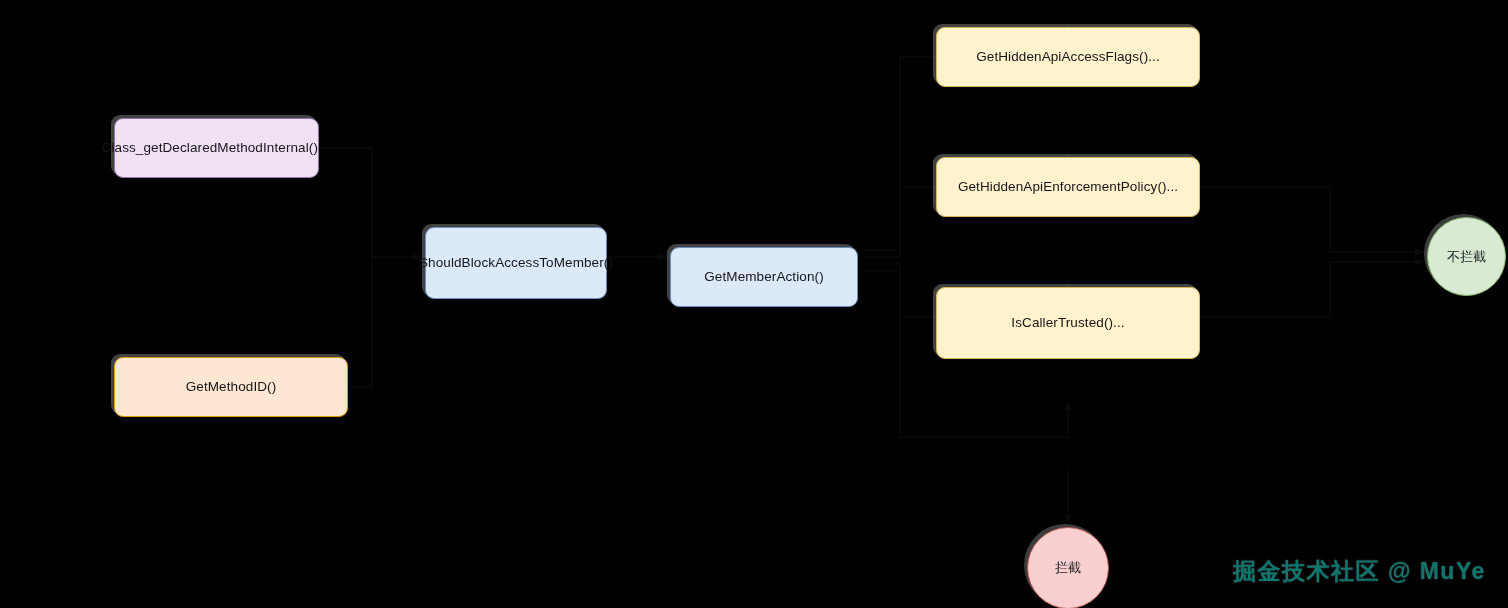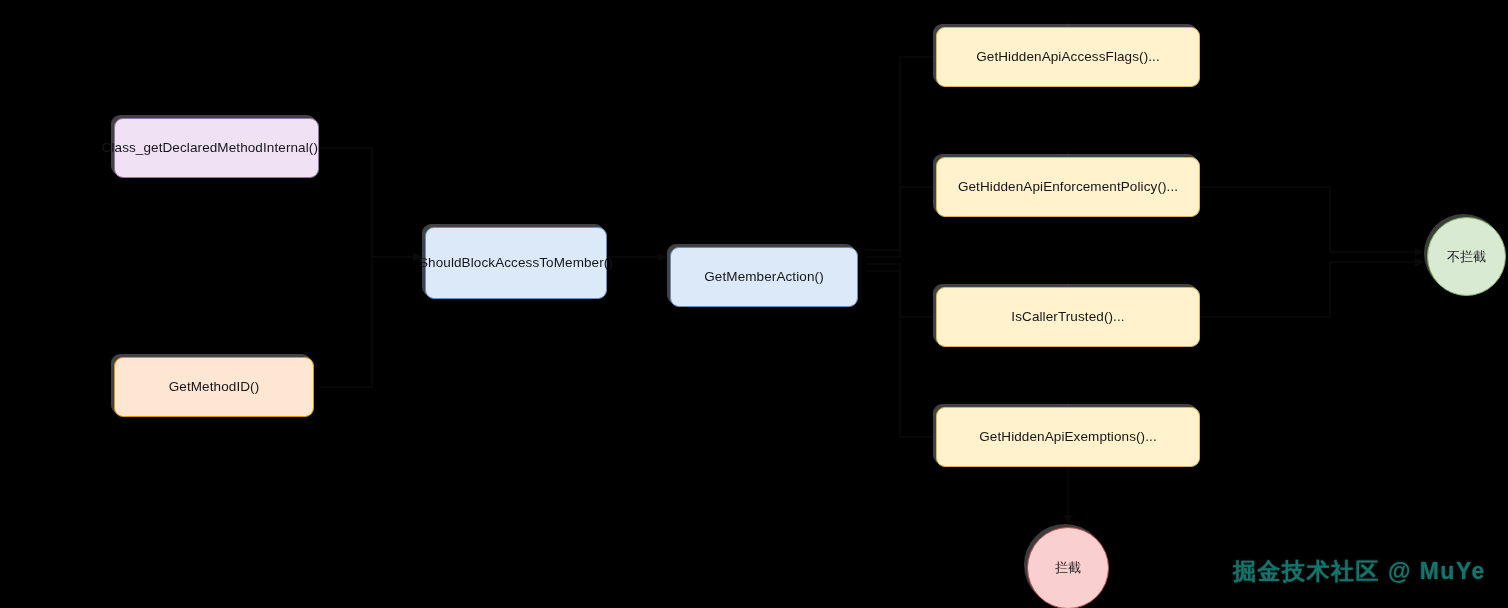--- a/index.html
+++ b/index.html
@@ -117,47 +117,44 @@
       <path d="M 1200,187 L 1330,187 L 1330,252 L 1423,252"></path>
       <path d="M 1200,317 L 1330,317 L 1330,262 L 1423,262"></path>
       <path d="M 1068,467 L 1068,523"></path>
     </g>
   </svg>
 
   <div class="node node-purple" style="left:114px; top:118px; width:205px; height:60px;">
     <span>Class_getDeclaredMethodInternal()</span>
   </div>
 
-  <div class="node node-orange" style="left:114px; top:357px; width:200px; height:60px;">
+  <div class="node node-orange" style="left:114px; top:357px; width:234px; height:60px;">
     <span>GetMethodID()</span>
   </div>
 
   <div class="node node-blue" style="left:425px; top:227px; width:182px; height:72px;">
     <span>ShouldBlockAccessToMember()</span>
   </div>
 
   <div class="node node-blue" style="left:670px; top:227px; width:188px; height:60px;margin-top:20px;">
     <span>GetMemberAction()</span>
   </div>
 
   <div class="node node-yellow" style="left:936px; top:157px; width:264px; height:60px;">
     <span>GetHiddenApiEnforcementPolicy()...</span>
   </div>
 
   <div class="node node-yellow" style="left:936px; top:27px; width:264px; height:60px;">
     <span>GetHiddenApiAccessFlags()...</span>
   </div>
 
-  <div class="node node-yellow" style="left:936px; top:287px; width:264px; height:60px;">
+  <div class="node node-yellow" style="left:936px; top:287px; width:264px; height:72px;">
     <span>IsCallerTrusted()...</span>
   </div>
 
-  <div class="node node-yellow" style="left:936px; top:407px; width:264px; height:60px;">
-    <span>GetHiddenApiExemptions()...</span>
-  </div>
 
   <div class="circle circle-green" style="left:1427px; top:217px; width:79px; height:79px;">
     <span>不拦截</span>
   </div>
 
   <div class="circle circle-pink" style="left:1027px; top:527px; width:82px; height:82px;text-align:center;">
     <span>拦截</span>
   </div>
 
   <div class="watermark" style="left:1233px; top:556px;">掘金技术社区 @ MuYe</div>

